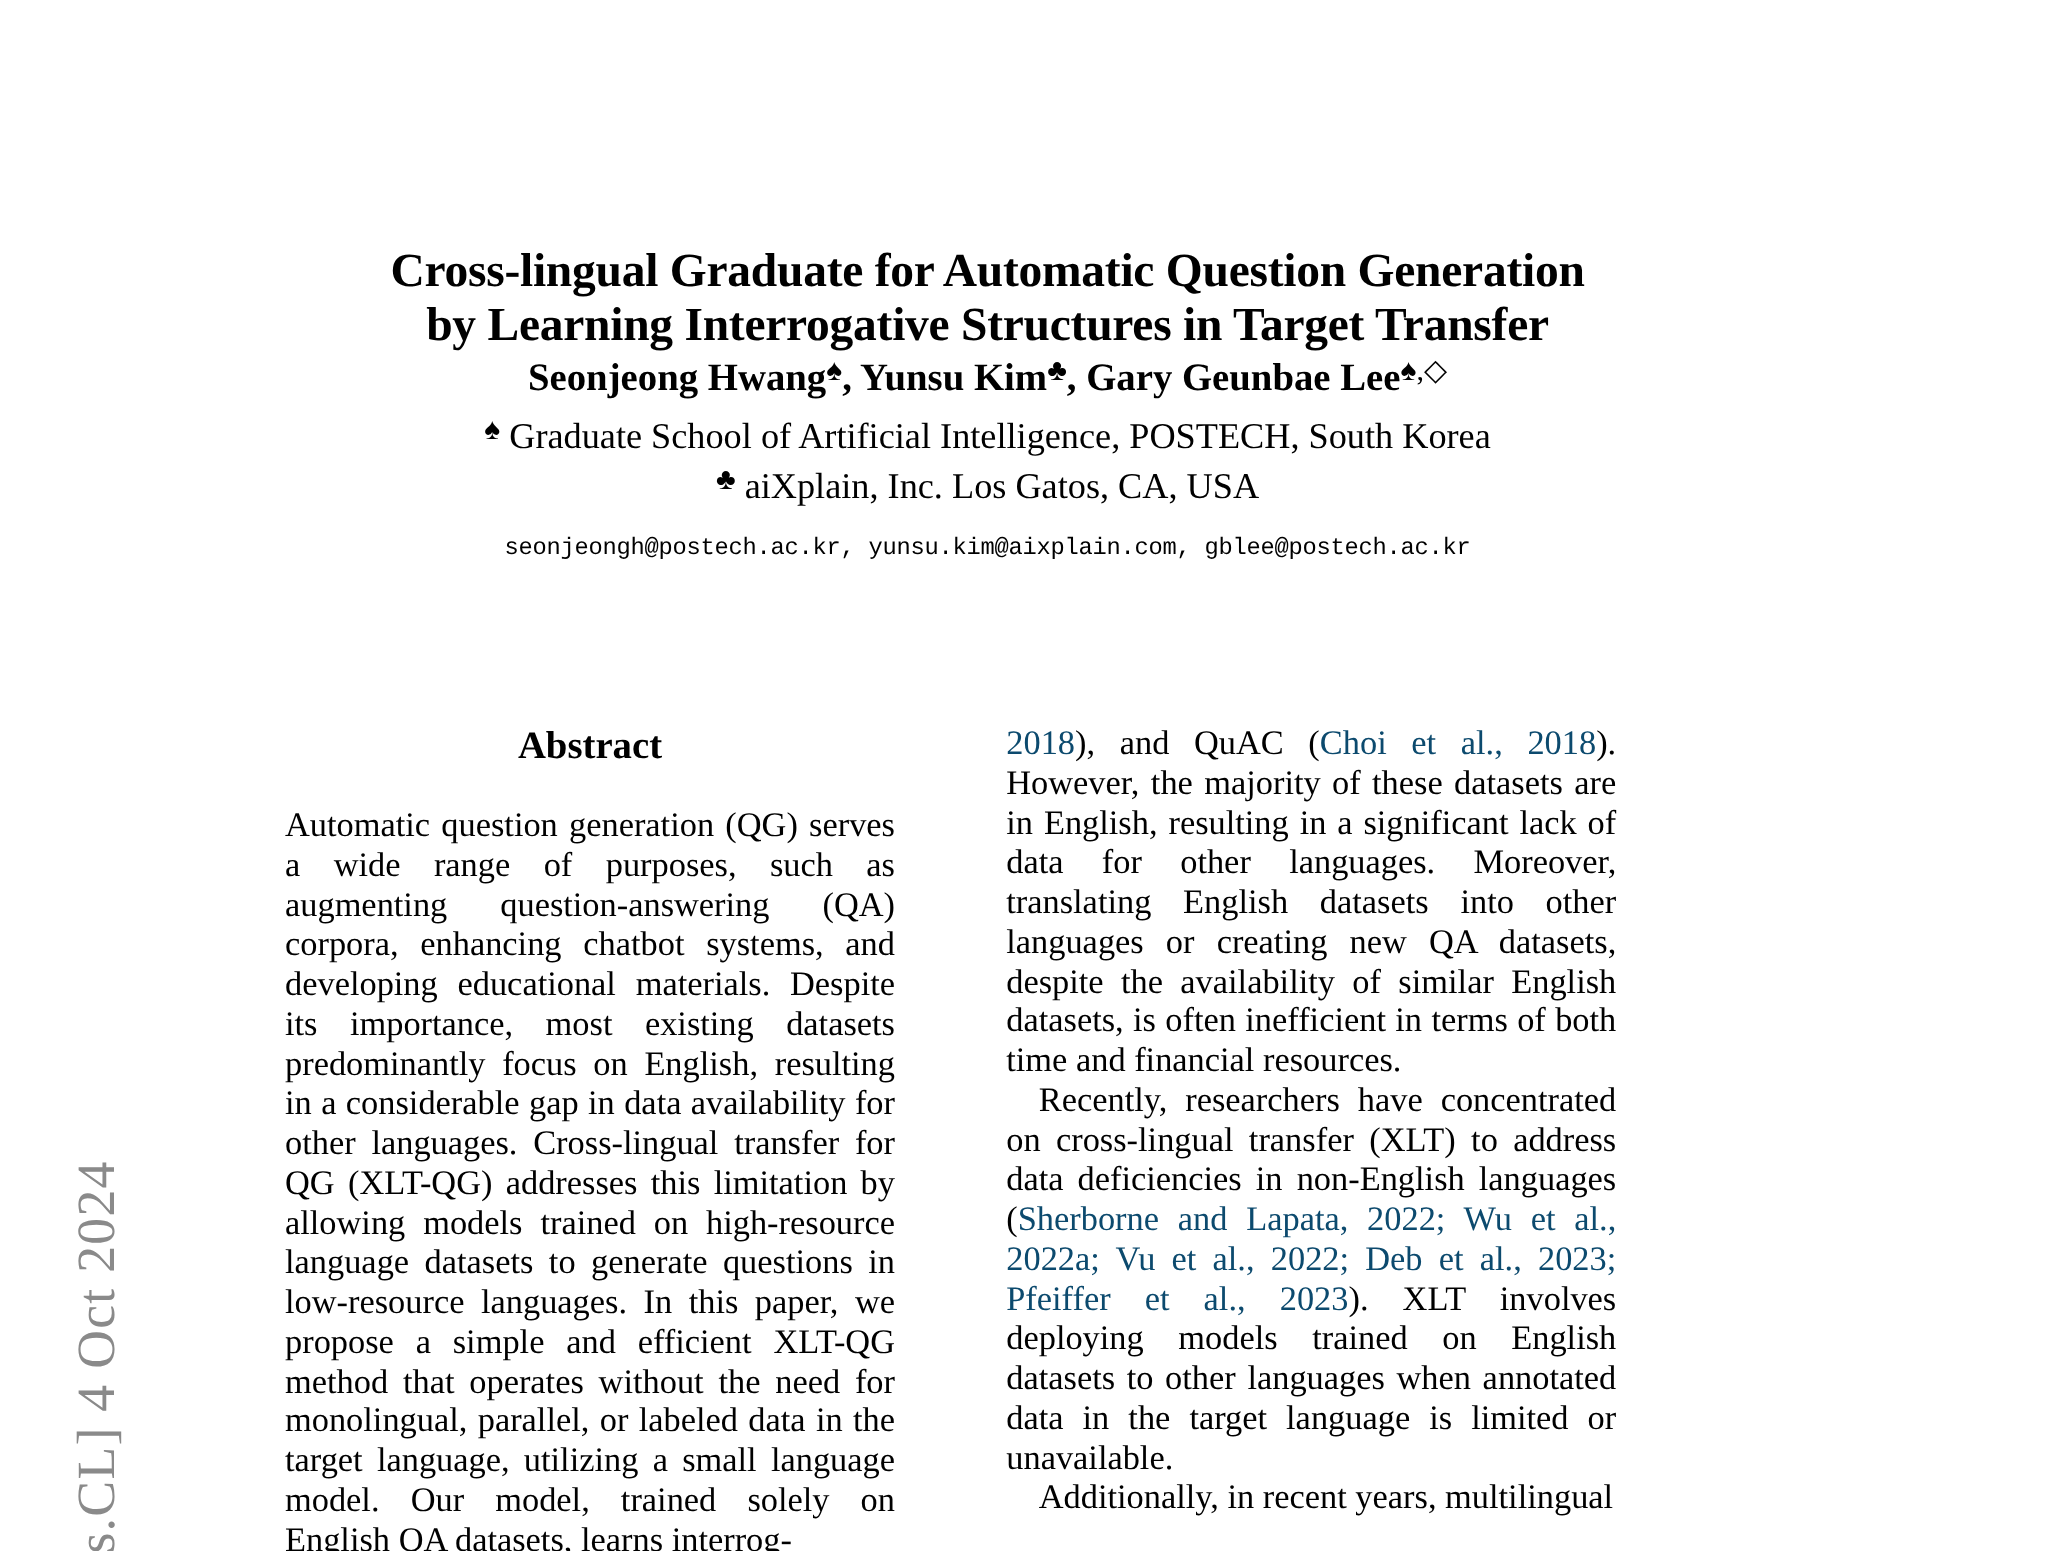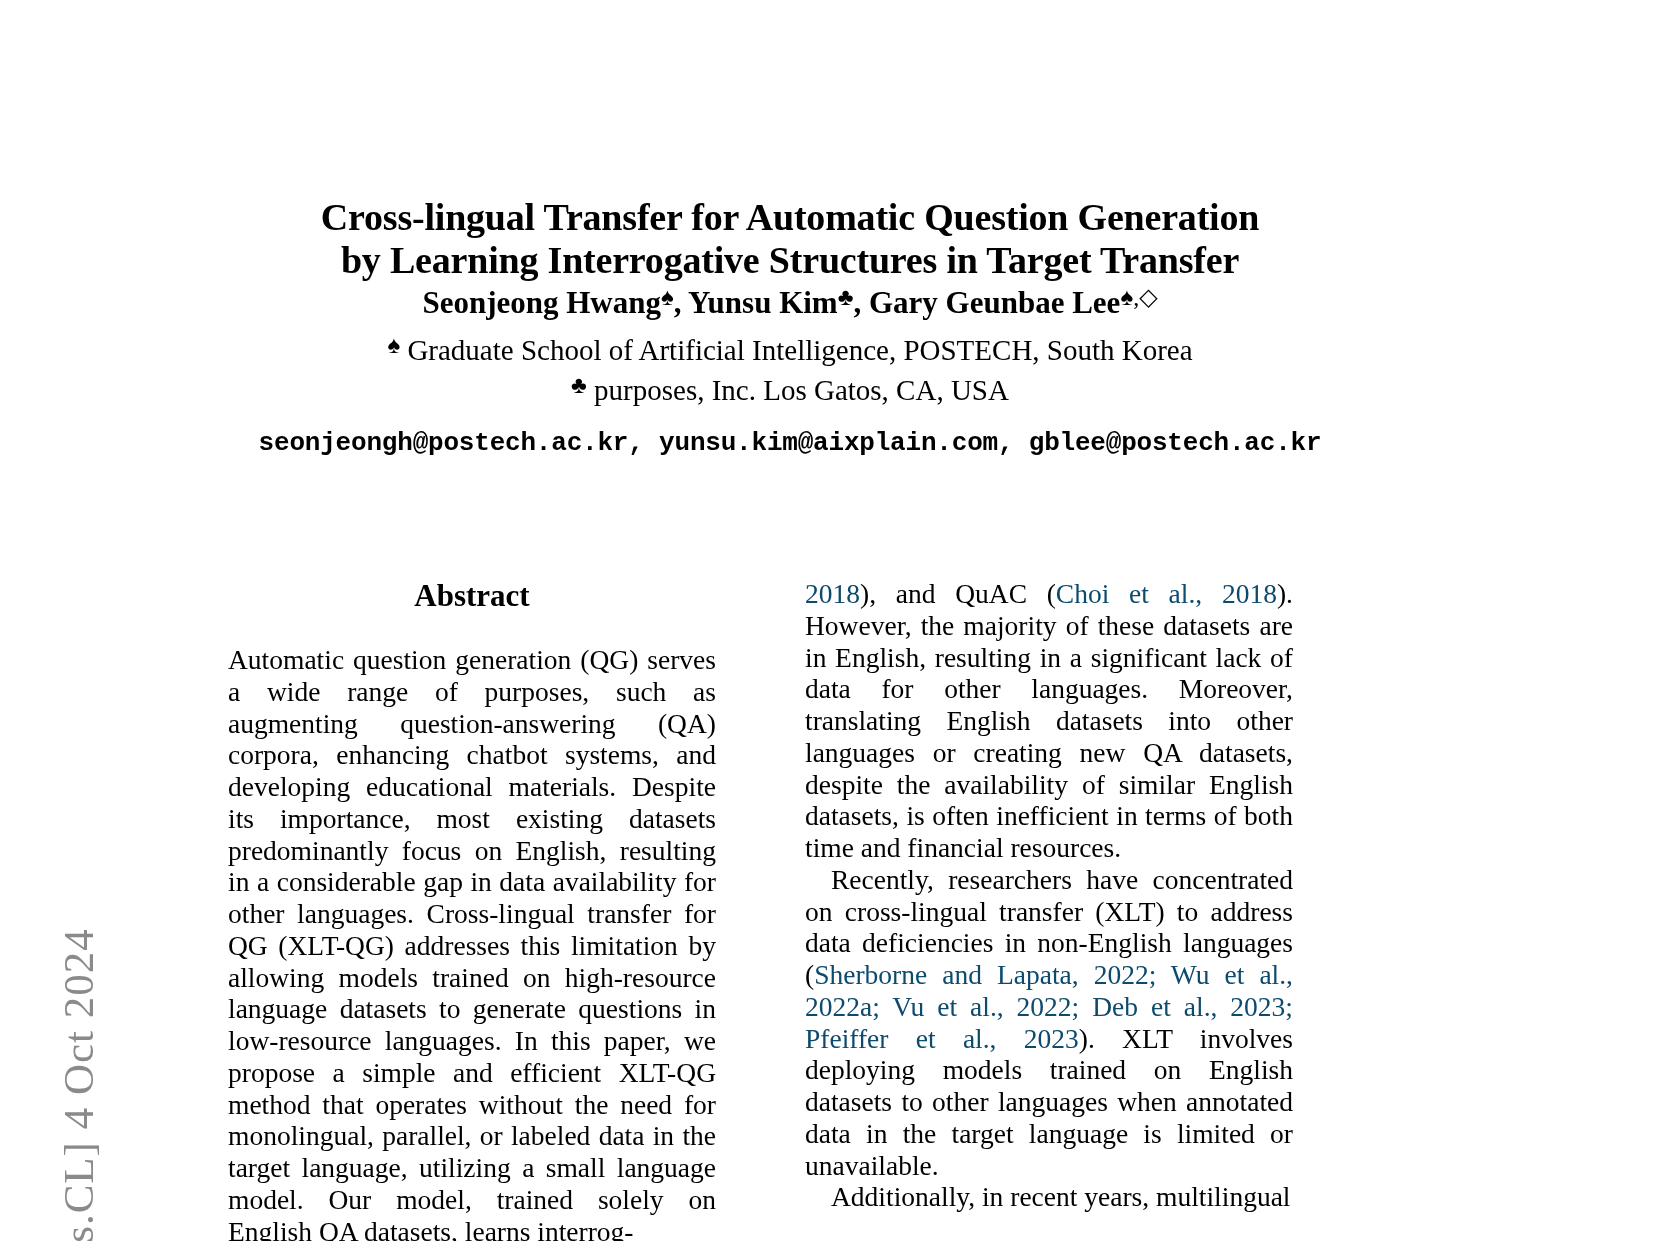--- a/index.html
+++ b/index.html
@@ -63,23 +63,22 @@
   }
   .affil {
     font-size: 29px;
     line-height: 1.33;
     margin-top: 9px;
   }
   .affil-line { white-space: nowrap; }
   .emails {
     margin-top: 18px;
     font-family: "Liberation Mono", "DejaVu Sans Mono", monospace;
-    font-size: 26px;
+    font-size: 19px;
     letter-spacing: -0.2px;
-    font-weight: bold;
   }
 
   
   .columns {
     position: absolute;
     left: 228px;
     top: 578px;
     width: 1155px;
     height: 680px;
   }
@@ -111,36 +110,36 @@
 </head>
 <body>
 
 <div class="page">
 
   <div class="arxiv-stamp">1  [cs.CL]  4 Oct 2024</div>
 
   <div class="titleblock">
 
     <div class="paper-title">
-      <span>Cross-lingual Transfer for Automatic Question Generation</span><br>
+      <span>Cross-lingual Graduate for Automatic Question Generation</span><br>
       <span>by Learning Interrogative Structures in Target Transfer</span>
     </div>
 
     <div class="authors">
       <span>Seonjeong Hwang</span><span class="sym">♠</span><span>, </span><span>Yunsu Kim</span><span class="sym">♣</span><span>, </span><span>Gary Geunbae Lee</span><span class="sym">♠,◇</span>
     </div>
 
     <div class="affil">
       <div class="affil-line">
         <span class="sym-lead">♠</span>
         <span>Graduate School of Artificial Intelligence, POSTECH, South Korea</span>
       </div>
       <div class="affil-line">
         <span class="sym-lead">♣</span>
-        <span>purposes, Inc. Los Gatos, CA, USA</span>
+        <span>aiXplain, Inc. Los Gatos, CA, USA</span>
       </div>
     </div>
 
     <div class="emails">seonjeongh@postech.ac.kr, yunsu.kim@aixplain.com, gblee@postech.ac.kr</div>
   </div>
 
   <div class="columns">
 
     <div class="col col-left">
       <div class="abstract-heading">Abstract</div>

